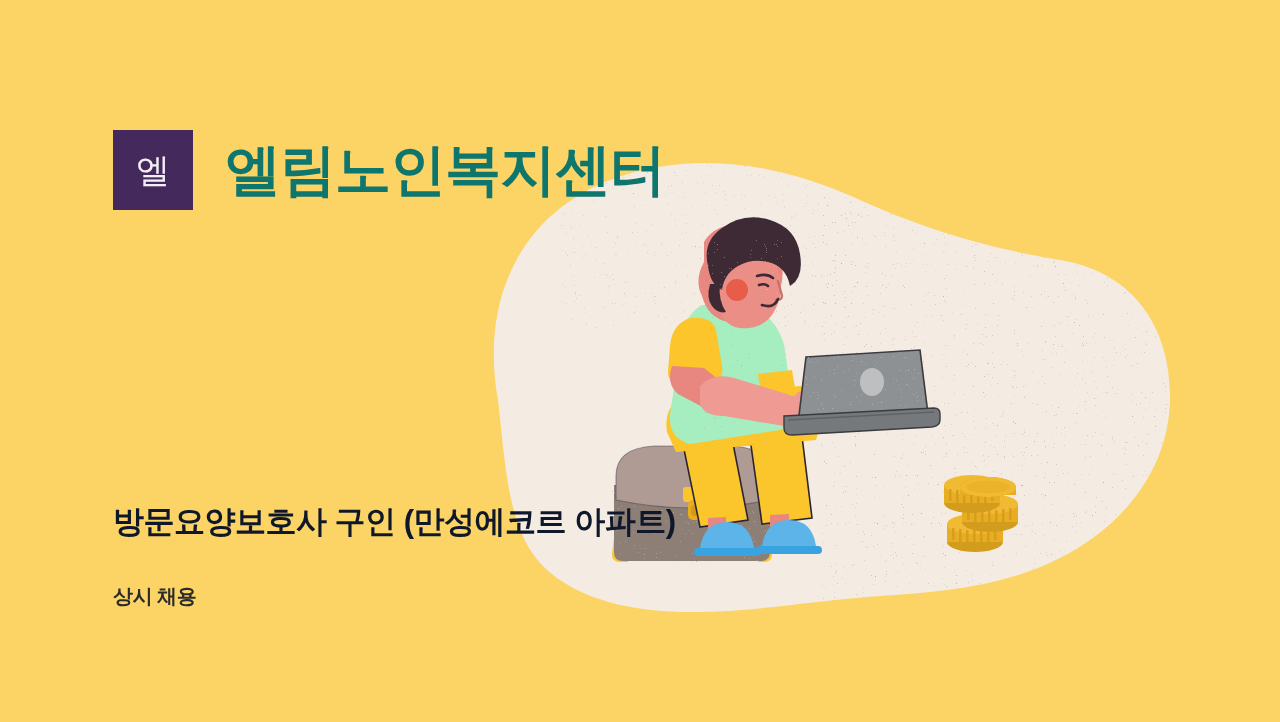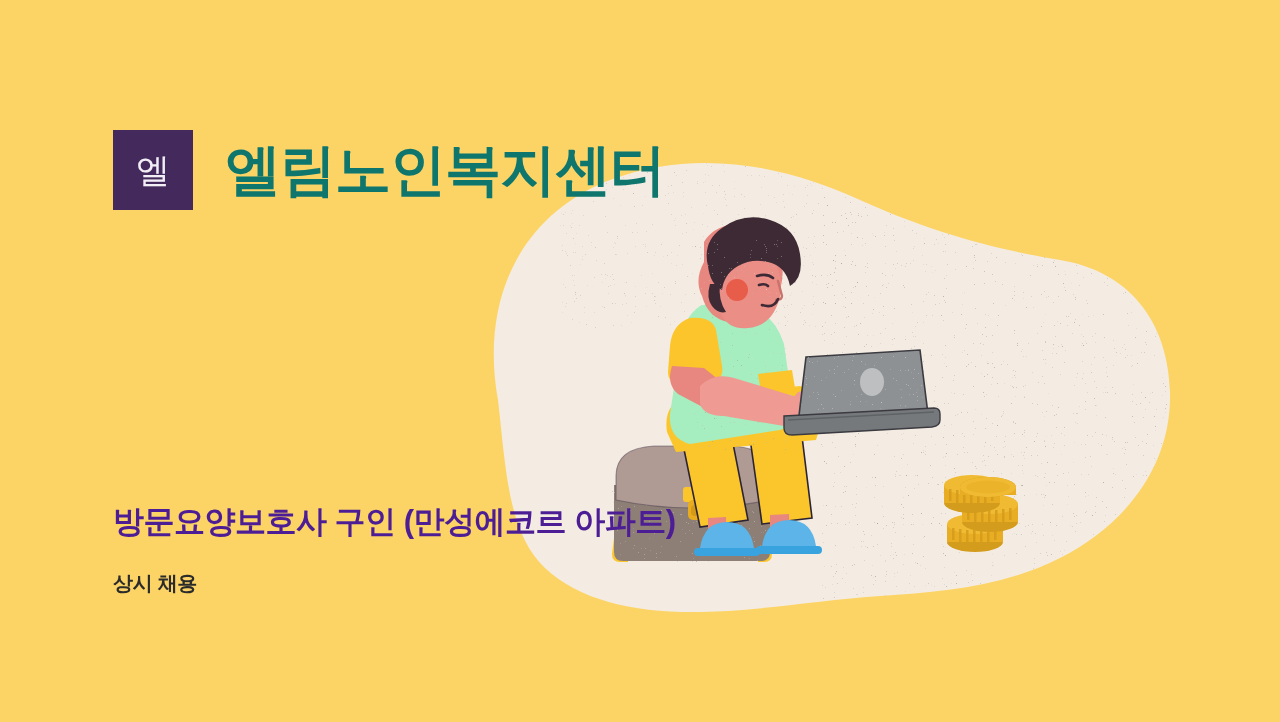--- a/index.html
+++ b/index.html
@@ -75,35 +75,36 @@
   #job-title-clip {
     position:absolute;
     left:113px; top:500px;
     width:580px;
     height:44px;
     overflow:hidden;
   }
   #job-title {
     font-size:31px;
     font-weight:700;
-    color:#4c1d95;
+    color:#0f172a;
     white-space:nowrap;
     line-height:44px;
     letter-spacing:-0.5px;
   }
 
   
   #hiring-type {
     position:absolute;
-    left:113px; top:570px;
+    left:113px; top:583px;
     font-size:20px;
     font-weight:700;
     color:#2b2b2b;
     white-space:nowrap;
     letter-spacing:-0.3px;
+    font-family:Liberation Serif, serif;
   }
 </style>
 </head>
 <body>
 
 <div id="stage">
 
   <svg id="blob-layer" viewBox="0 0 1280 722">
     <defs>
       <filter id="grain" x="-10%" y="-10%" width="120%" height="120%">

